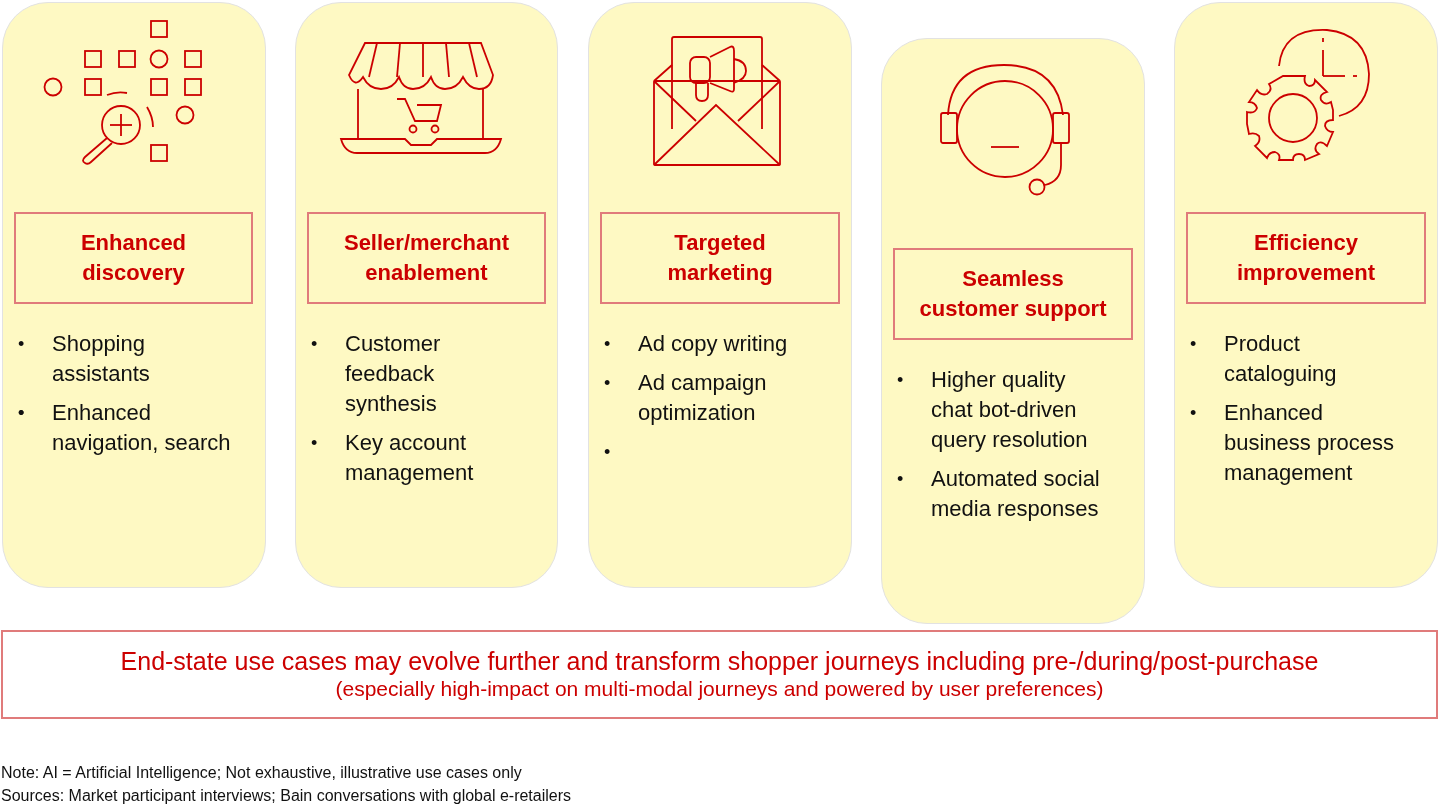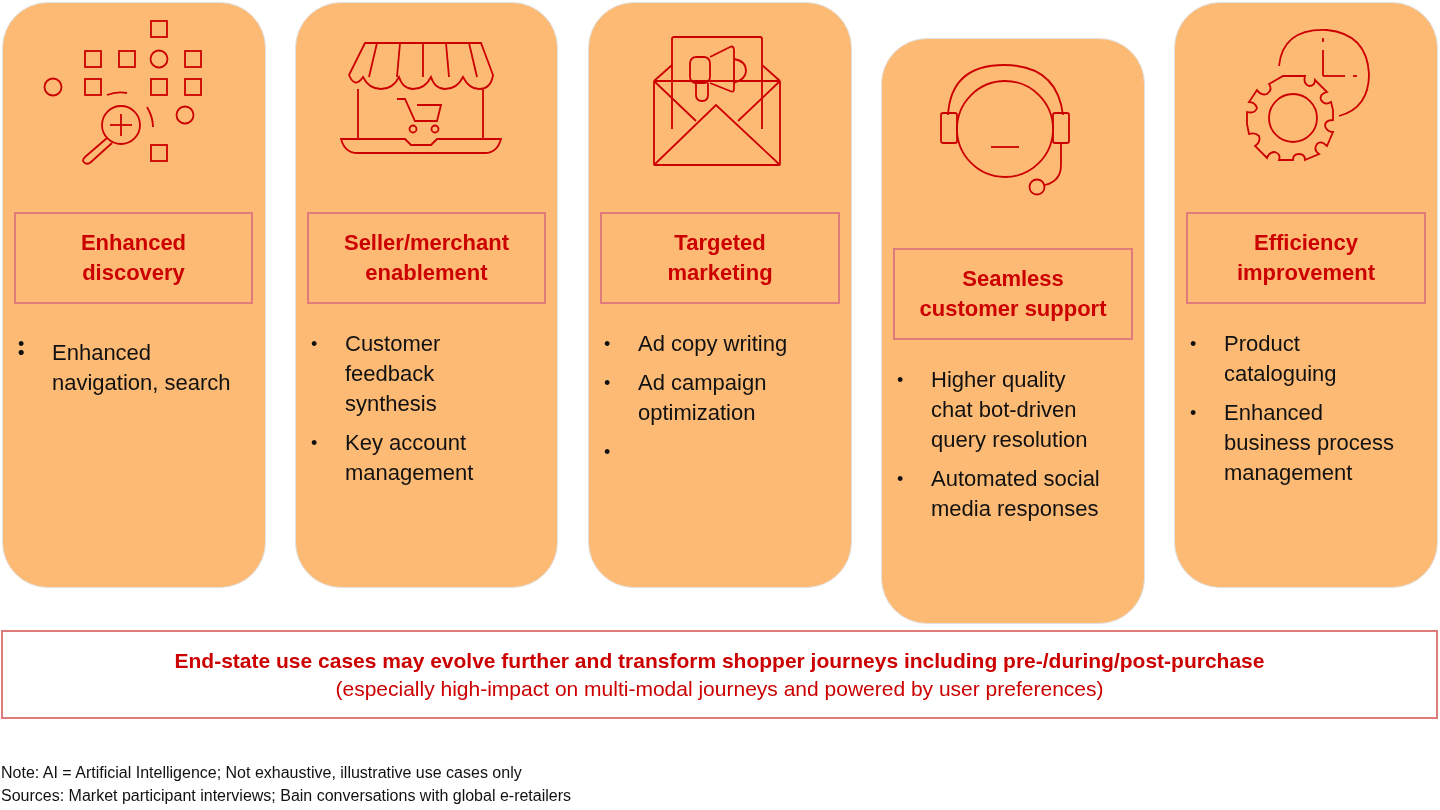--- a/index.html
+++ b/index.html
@@ -1,21 +1,21 @@
 <!DOCTYPE html>
 <html><head>
 <meta charset="utf-8">
 <style>
   * { box-sizing: border-box; margin: 0; padding: 0; }
   html, body { width: 1440px; height: 810px; background: #ffffff; overflow: hidden; }
   body { font-family: "Liberation Sans", sans-serif; position: relative; color: #111; }
 
   .card {
     position: absolute; top: 2px; height: 586px; width: 264px;
-    border: 1px solid #e2e2e2; border-radius: 46px; background: #fdba74;
+    border: 1px solid #e2e2e2; border-radius: 46px; background: #fef9c3;
   }
   .icon-wrap {
     position: absolute; left: 0; right: 0; top: 20px; height: 160px;
     display: flex; justify-content: center; align-items: center;
   }
   .icon-wrap svg { overflow: visible; }
   .label-box {
     position: absolute; left: 11px; right: 11px; top: 209px; height: 92px;
     border: 2px solid #e07b7b;
     display: flex; align-items: center; justify-content: center; text-align: center;
@@ -32,21 +32,21 @@
   .bullets li .dot {
     position: absolute; left: 3px; top: 0; font-size: 18px;
   }
   .bullets li .txt { white-space: pre-line; }
 
   .banner {
     position: absolute; left: 1px; top: 630px; width: 1437px; height: 89px;
     border: 2px solid #e07b7b; text-align: center;
     display: flex; flex-direction: column; justify-content: center;
   }
-  .banner .b1 { color: #cc0000; font-weight: bold; font-size: 21px; line-height: 28px; }
+  .banner .b1 { color: #cc0000; font-weight: normal; font-size: 25px; line-height: 28px; }
   .banner .b2 { color: #cc0000; font-size: 21px; line-height: 28px; }
 
   .note { position: absolute; left: 1px; font-size: 16px; line-height: 20px; color: #111; }
 </style>
 </head>
 <body>
 
 <div class="card" style="left:2px; width:264px;">
   <div class="icon-wrap">
     <svg width="160" height="150" viewBox="0 0 160 150" fill="none" stroke="#cc0000" stroke-width="1.8" style="margin-left:-2px;margin-top:-10px;">
@@ -67,21 +67,22 @@
       <line x1="68" y1="91" x2="68" y2="113"></line>
       <line x1="57" y1="102" x2="79" y2="102"></line>
       <path d="M54 115 L32 134 Q28 138 32 140 Q35 142 38 139 L59 120"></path>
     </svg>
   </div>
   <div class="label-box" style="left:11px;right:12px;">
     <span>Enhanced
 discovery</span>
   </div>
   <ul class="bullets">
-    <li><span class="dot">•</span></li>
+    <li><span class="dot">•</span><span class="txt">Shopping
+assistants</span></li>
     <li><span class="dot">•</span></li>
     <li><span class="dot">•</span><span class="txt">Enhanced
 navigation, search</span></li>
   </ul>
 </div>
 
 <div class="card" style="left:295px; width:263px;">
   <div class="icon-wrap">
     <svg width="160" height="120" viewBox="0 0 160 120" fill="none" stroke="#cc0000" stroke-width="1.8" style="margin-left:-4px;margin-top:-4px;">
 

